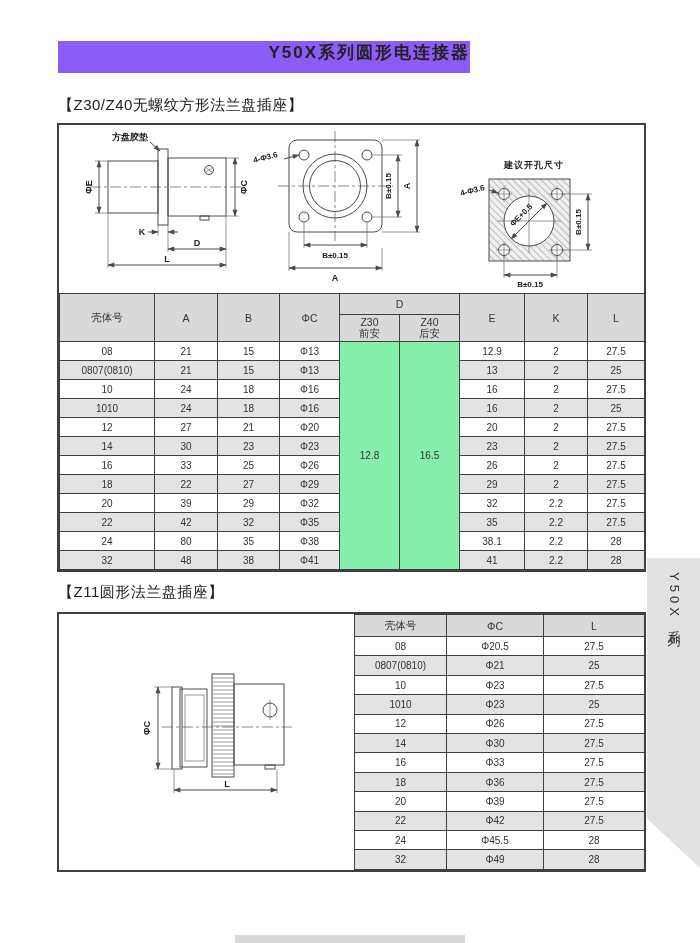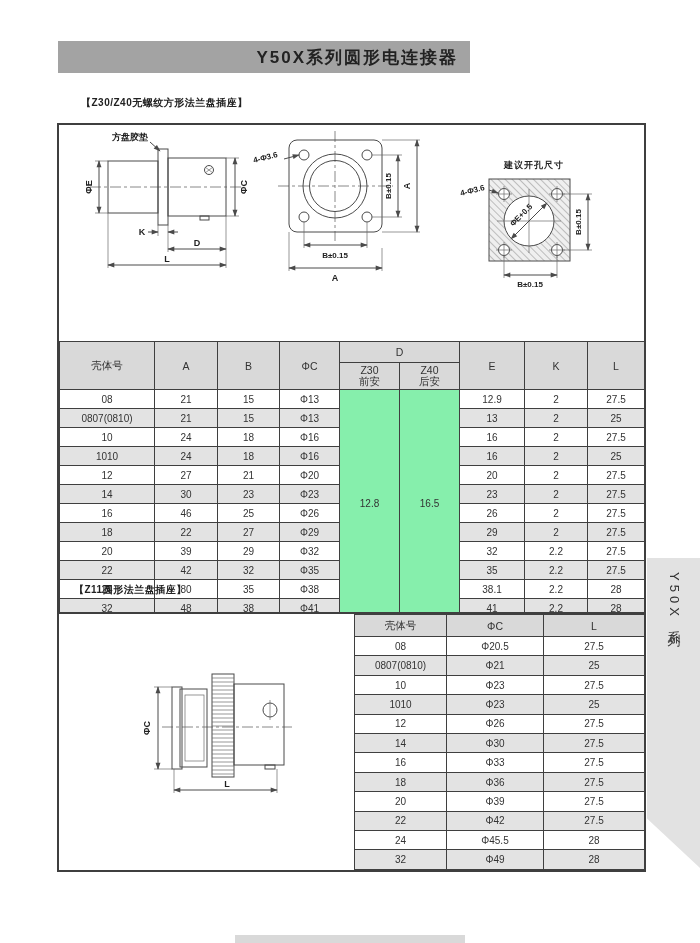--- a/index.html
+++ b/index.html
@@ -1,31 +1,31 @@
 <!DOCTYPE html>
 <html><head>
 <meta charset="utf-8">
 <style>
   html,body{margin:0;padding:0;background:#ffffff;}
   .page{position:relative;width:700px;height:943px;background:#ffffff;overflow:hidden;
         font-family:"Liberation Sans","DejaVu Sans",sans-serif;color:#2b2b2b;}
 
   
-  .banner{position:absolute;left:58px;top:41px;width:412px;height:32px;background:#a3a3a3;
-          display:flex;align-items:center;justify-content:flex-end;padding-right:12px;box-sizing:border-box;}
+  .banner{position:absolute;left:58px;top:41px;width:412px;height:32px;background:#8b5cf6;
+          display:flex;align-items:flex-start;justify-content:flex-end;box-sizing:border-box;}
   .banner span{font-size:17px;font-weight:bold;letter-spacing:2px;color:#222;}
 
   
-  .sec-label{position:absolute;font-size:10px;font-weight:bold;color:#222;letter-spacing:0.5px;margin-left:23px;}
+  .sec-label{position:absolute;font-size:15px;font-weight:normal;color:#222;letter-spacing:0.5px;}
   .sec-label.s1{left:58px;top:96px;}
-  .sec-label.s2{left:51px;top:583px;}
+  .sec-label.s2{left:58px;top:583px;}
 
   
   .box1{position:absolute;left:57px;top:123px;width:585px;border:2px solid #3f3f3f;background:#fff;}
-  .draw-area{position:relative;width:100%;height:216px;background:#fff;}
+  .draw-area{position:relative;width:100%;height:168px;background:#fff;}
   .box2{position:absolute;left:57px;top:612px;width:585px;height:256px;border:2px solid #3f3f3f;background:#fff;box-sizing:content-box;}
   .draw2{position:absolute;left:0;top:0;width:295px;height:256px;}
   .t2wrap{position:absolute;left:295px;top:0;width:290px;height:256px;}
 
   
   table{border-collapse:collapse;width:100%;table-layout:fixed;}
   th,td{border:1px solid #3f3f3f;text-align:center;vertical-align:middle;
         font-size:10px;color:#333;padding:0 1px;overflow:hidden;white-space:nowrap;}
   thead th{background:#d9d9d9;font-weight:normal;font-size:10.5px;}
   .t1 thead tr.hrow1 th{height:20px;}
@@ -278,21 +278,21 @@
             <td>14</td>
             <td>30</td>
             <td>23</td>
             <td>Φ23</td>
             <td>23</td>
             <td>2</td>
             <td>27.5</td>
           </tr>
           <tr>
             <td>16</td>
-            <td>46</td>
+            <td>33</td>
             <td>25</td>
             <td>Φ26</td>
             <td>26</td>
             <td>2</td>
             <td>27.5</td>
           </tr>
           <tr class="alt">
             <td>18</td>
             <td>22</td>
             <td>27</td>

